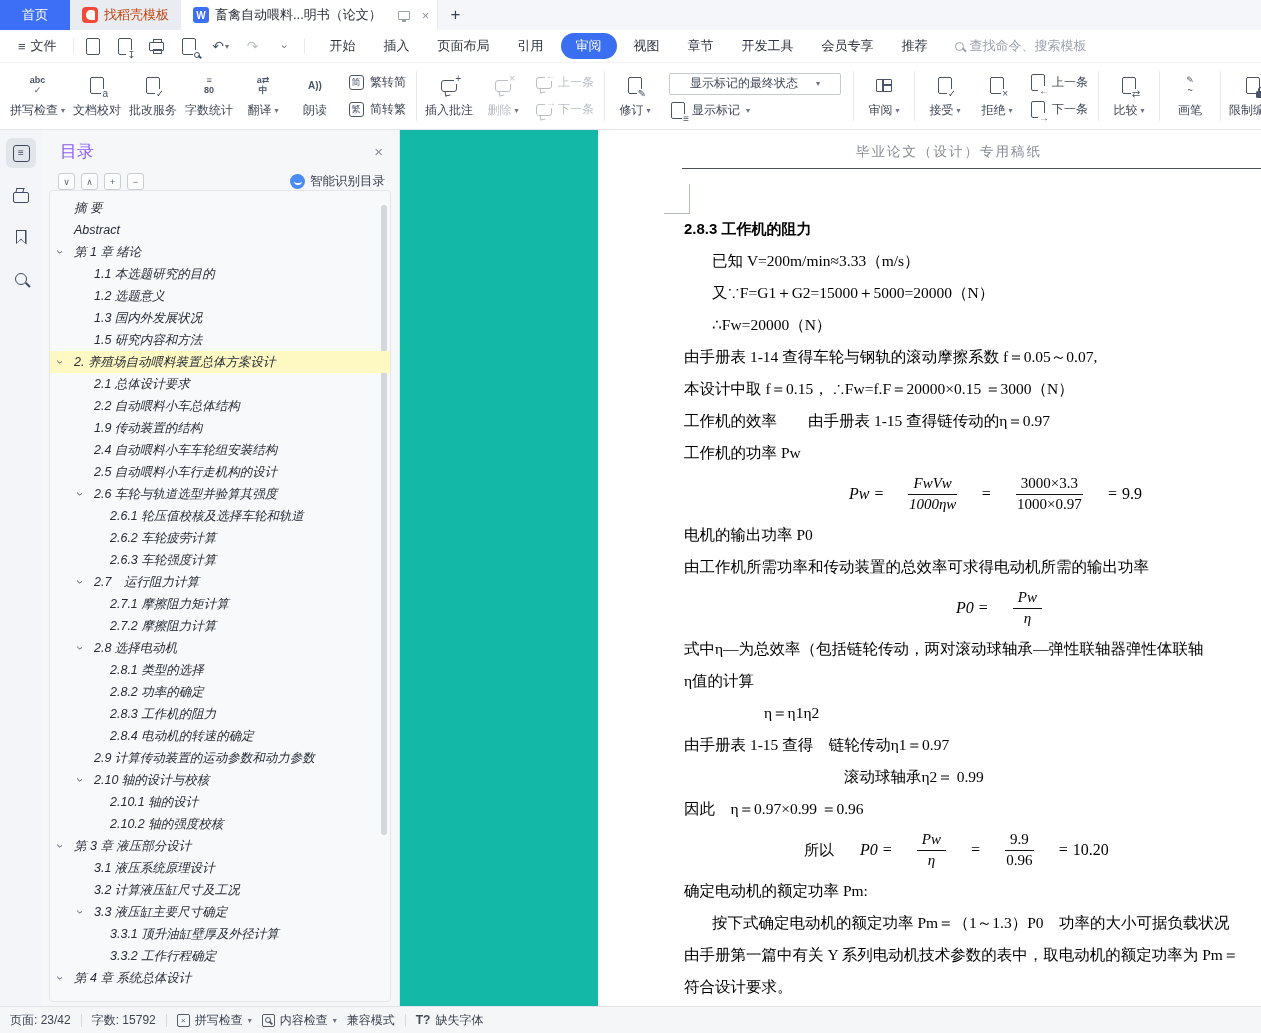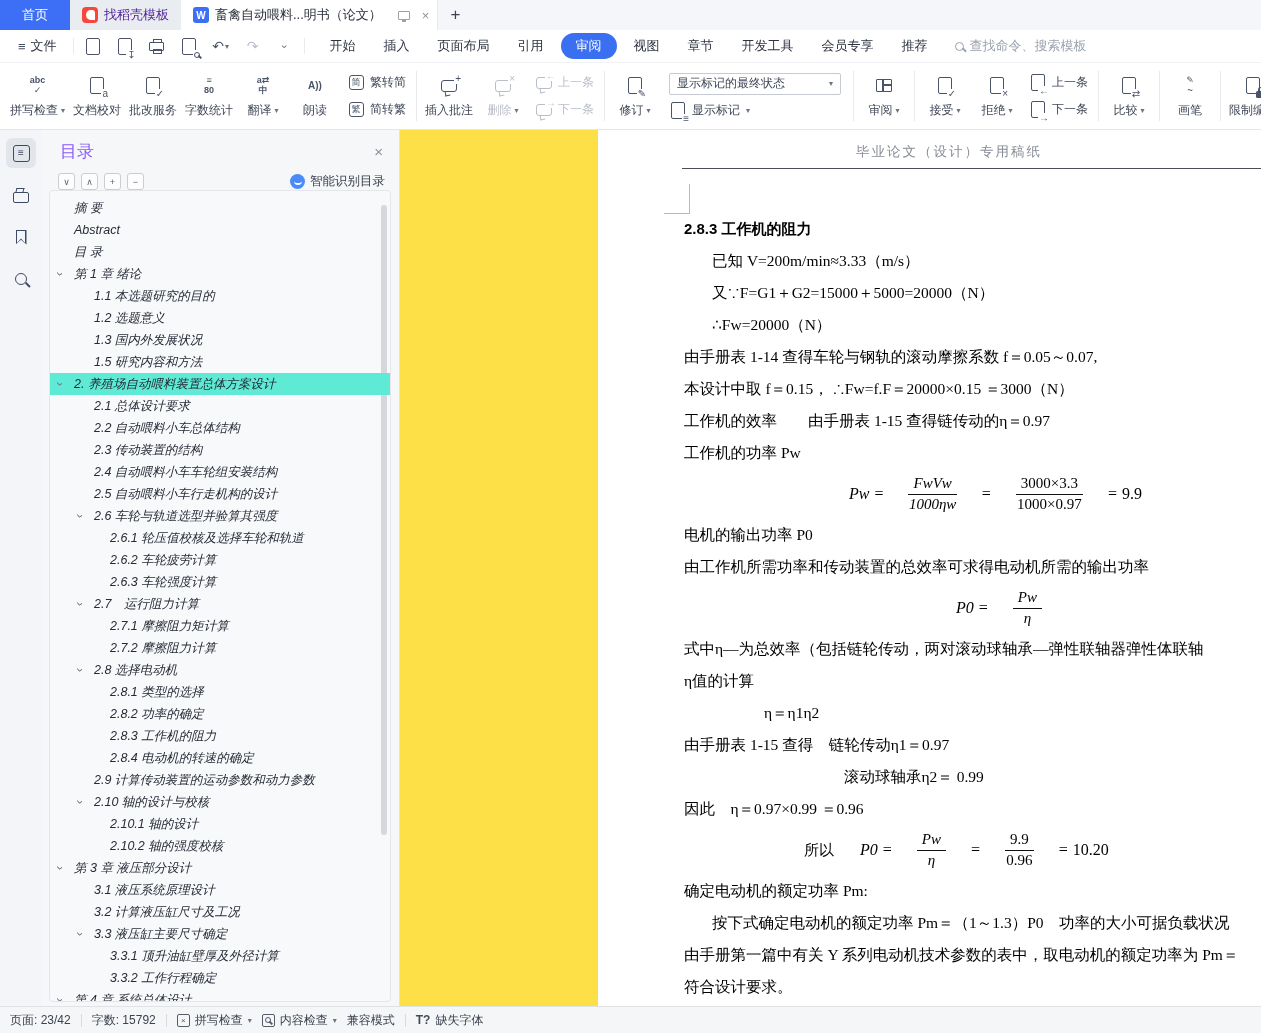--- a/index.html
+++ b/index.html
@@ -3,21 +3,21 @@
 <meta charset="utf-8">
 <style>
   html,body{margin:0;padding:0;width:1261px;height:1033px;overflow:hidden;
     font-family:"Liberation Sans","DejaVu Sans",sans-serif;background:#fff;color:#333a47;}
   *{box-sizing:border-box;}
 
   
   .tabbar{height:30px;background:#f4f6f9;display:flex;align-items:stretch;font-size:13px;}
   .tab{display:flex;align-items:center;padding:0 12px;gap:6px;white-space:nowrap;}
   .tab-home{background:#3D6FF6;color:#fff;justify-content:center;min-width:70px;}
-  .tab-docer{background:#e9ecf0;color:#4c1d95;}
+  .tab-docer{background:#e9ecf0;color:#c2410c;}
   .tab-doc{background:#ffffff;color:#2a2f3a;border-right:1px solid #e8eaee;padding-right:8px;}
   .docer-logo{width:16px;height:16px;border-radius:4px;background:#f5483b;position:relative;display:inline-block;}
   .docer-logo i{position:absolute;left:4px;top:3px;width:9px;height:10px;background:#fff;border-radius:60% 40% 10% 60%;}
   .wps-logo{width:16px;height:16px;border-radius:3px;background:#3D6FF6;color:#fff;font-size:10px;font-weight:700;
     display:inline-flex;align-items:center;justify-content:center;}
   .tab-win{width:12px;height:9px;border:1.2px solid #9aa1ac;border-radius:1px;position:relative;margin-left:10px;}
   .tab-win::after{content:"";position:absolute;left:3px;bottom:-3px;width:4px;height:1.5px;background:#9aa1ac;}
   .tab-close{color:#8a919c;font-size:13px;margin-left:6px;cursor:pointer;}
   .tab-new{display:flex;align-items:center;justify-content:center;width:34px;color:#3c4350;font-size:17px;cursor:pointer;}
 
@@ -48,21 +48,21 @@
   .tdiv{width:1px;height:50px;background:#e7e9ed;margin:0 4px;flex:none;}
   .tbtn{display:flex;flex-direction:column;align-items:center;justify-content:center;gap:4px;
     min-width:52px;padding:0 4px;height:58px;border-radius:4px;cursor:pointer;flex:none;}
   .blabel{font-size:12px;color:#3f4756;display:flex;align-items:center;gap:2px;white-space:nowrap;}
   .disabled,.disabled .blabel,.disabled .ic{color:#b9bec8 !important;}
   .stack{display:flex;flex-direction:column;justify-content:center;gap:9px;padding:0 6px;flex:none;}
   .sbtn{display:flex;align-items:center;gap:5px;font-size:12px;color:#3f4756;cursor:pointer;white-space:nowrap;}
   .sbtn .ic{width:18px;height:18px;}
   .mcol{display:flex;flex-direction:column;gap:7px;justify-content:center;padding:0 8px;flex:none;}
   .msel{width:172px;height:22px;border:1px solid #c6cad2;border-radius:2px;background:#fff;display:flex;
-    align-items:center;justify-content:space-between;padding:0 7px;font-size:12px;color:#3f4756;cursor:pointer;}
+    align-items:center;justify-content:space-between;padding:0 20px;font-size:12px;color:#3f4756;cursor:pointer;}
 
   
   .ic{position:relative;width:24px;height:24px;display:flex;align-items:center;justify-content:center;color:#4a5469;flex:none;}
   .shape-doc{width:14px;height:17px;border:1.5px solid currentColor;border-radius:2px;position:relative;display:inline-block;}
   .ov{position:absolute;right:-6px;bottom:-6px;font-size:10px;line-height:1;font-style:normal;background:#fff;padding:0 1px;}
   .shape-bub{width:16px;height:12px;border:1.5px solid currentColor;border-radius:3px;position:relative;display:inline-block;}
   .shape-bub::after{content:"";position:absolute;left:3px;bottom:-5px;width:4px;height:4px;
     border-left:1.5px solid currentColor;border-bottom:1.5px solid currentColor;transform:rotate(-10deg);}
   .bov{right:-6px;top:-7px;bottom:auto;}
   .shape-badge{min-width:15px;height:15px;border:1.2px solid currentColor;border-radius:3px;font-size:9px;
@@ -99,28 +99,28 @@
   .pclose{color:#8a919c;font-size:15px;cursor:pointer;}
   .pctrl{display:flex;align-items:center;padding:8px 14px 8px 16px;gap:6px;}
   .cbox{width:17px;height:17px;border:1px solid #c9cdd4;border-radius:3px;color:#5b6472;font-size:9px;
     display:flex;align-items:center;justify-content:center;cursor:pointer;background:#fdfdfe;}
   .smart{margin-left:auto;display:flex;align-items:center;gap:5px;font-size:12.5px;color:#3a414e;cursor:pointer;}
   .ai{width:15px;height:15px;border-radius:50%;background:#4a8cf7;position:relative;display:inline-block;}
   .ai::after{content:"";position:absolute;left:3.5px;top:5px;width:8px;height:4px;border-bottom:2px solid #fff;border-radius:0 0 6px 6px;}
   .toclist{position:absolute;left:7px;right:8px;top:60px;bottom:4px;border:1px solid #e4e6ea;border-radius:4px;
     background:#f8f9fb;overflow:hidden;padding-top:6px;}
   .toc-item{height:22px;display:flex;align-items:center;font-size:12.5px;color:#262b36;position:relative;cursor:pointer;white-space:nowrap;font-style:italic;}
-  .toc-item.sel{background:#5eead4;}
+  .toc-item.sel{background:#fef9c3;}
   .toc-item .chev{position:absolute;display:inline-block;transform:rotate(90deg);font-size:12px;color:#6b7280;}
   .lvl0{padding-left:24px;}.lvl0 .chev{left:8px;}
   .lvl1{padding-left:44px;}.lvl1 .chev{left:28px;}
   .lvl2{padding-left:60px;}
   .pscroll{position:absolute;right:3px;top:14px;width:6px;height:630px;border-radius:3px;background:#d4d7dc;}
 
-  .workspace{flex:1;background:#fde047;position:relative;overflow:hidden;}
+  .workspace{flex:1;background:#14b8a6;position:relative;overflow:hidden;}
   .page{position:absolute;left:198px;top:0;width:762px;height:876px;background:#fff;}
   .pg-header{position:absolute;top:13px;left:0;right:60px;text-align:center;font-size:13.5px;color:#878c96;
     letter-spacing:2px;font-family:"Liberation Serif","DejaVu Serif",serif;}
   .pg-hline{position:absolute;top:38px;left:84px;right:0;border-top:1px solid #4a4e55;}
   .pg-corner{position:absolute;left:66px;top:54px;width:26px;height:30px;border-right:1px solid #b6bac2;border-bottom:1px solid #b6bac2;}
   .pg-content{position:absolute;left:86px;top:83px;right:0;font-family:"Liberation Serif","DejaVu Serif",serif;
     font-size:15.5px;color:#000;}
   .dline{line-height:32px;white-space:nowrap;}
   .dhead{font-family:"Liberation Sans","DejaVu Sans",sans-serif;font-weight:700;font-size:15px;}
   .dformula{height:50px;display:flex;align-items:center;font-size:16px;white-space:nowrap;}
@@ -485,23 +485,20 @@
     </div>
     <div class="toclist" id="toclist">
       <span class="pscroll"></span>
     <div class="toc-item lvl0">
           <span>摘  要</span>
         </div>
         <div class="toc-item lvl0">
           <span>Abstract</span>
         </div>
         <div class="toc-item lvl0">
-          <span>目  录</span>
-        </div>
-        <div class="toc-item lvl0">
           <span class="chev">›</span>
           <span>第 1 章 绪论</span>
         </div>
         <div class="toc-item lvl1">
           <span>1.1 本选题研究的目的</span>
         </div>
         <div class="toc-item lvl1">
           <span>1.2 选题意义</span>
         </div>
         <div class="toc-item lvl1">
@@ -514,21 +511,21 @@
           <span class="chev">›</span>
           <span>2.  养殖场自动喂料装置总体方案设计</span>
         </div>
         <div class="toc-item lvl1">
           <span>2.1  总体设计要求</span>
         </div>
         <div class="toc-item lvl1">
           <span>2.2  自动喂料小车总体结构</span>
         </div>
         <div class="toc-item lvl1">
-          <span>2.3  传动装置的结构</span>
+          <span>1.9  传动装置的结构</span>
         </div>
         <div class="toc-item lvl1">
           <span>2.4  自动喂料小车车轮组安装结构</span>
         </div>
         <div class="toc-item lvl1">
           <span>2.5 自动喂料小车行走机构的设计</span>
         </div>
         <div class="toc-item lvl1">
           <span class="chev">›</span>
           <span>2.6 车轮与轨道选型并验算其强度</span>

